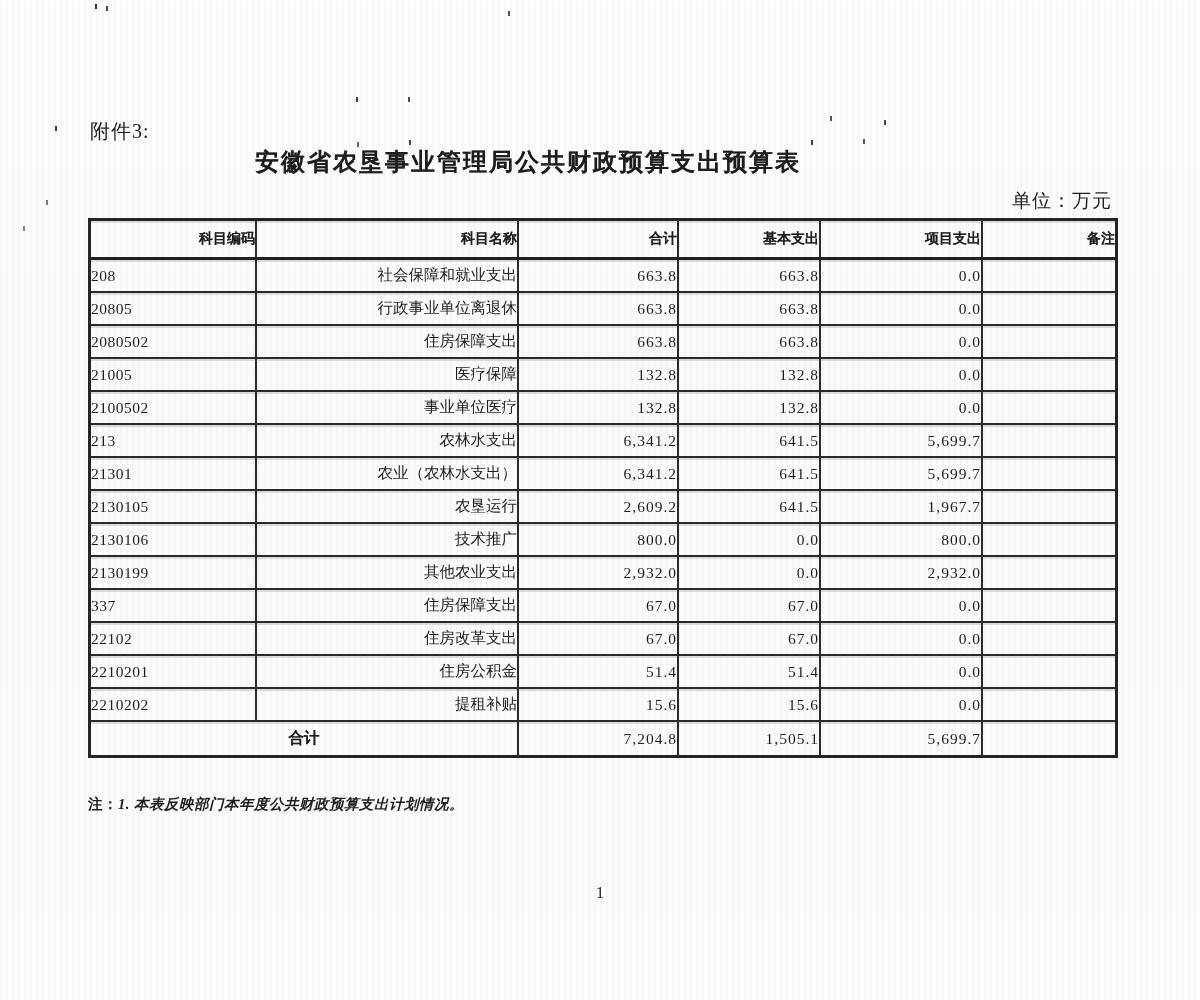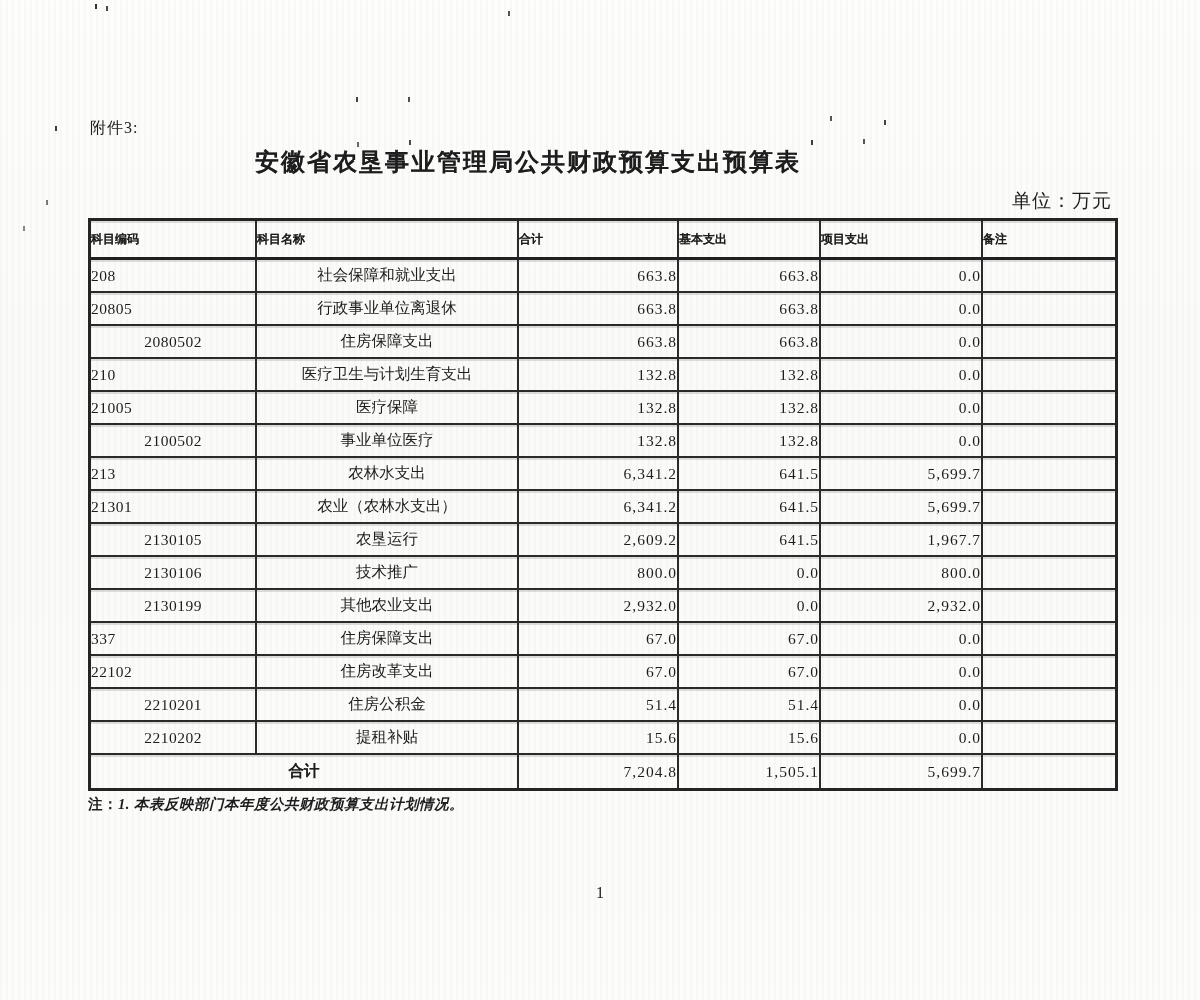--- a/index.html
+++ b/index.html
@@ -17,21 +17,21 @@
       106px 6px 0 0 #4a4a4a, 508px 11px 0 0 #555,
       55px 126px 0 0 #3d3d3d, 356px 97px 0 0 #444,
       408px 97px 0 0 #4f4f4f, 357px 142px 0 0 #666,
       409px 140px 0 0 #4a4a4a, 830px 116px 0 0 #555,
       884px 120px 0 0 #444, 811px 140px 0 0 #3f3f3f,
       863px 139px 0 0 #555, 46px 200px 0 0 #777,
       23px 226px 0 0 #888, 95px 4px 0 0 #333;
   }
   .attachment-label {
     position:absolute; left:90px; top:118px;
-    font-size:16px; letter-spacing:1px;
+    font-size:20px; letter-spacing:1px;
   }
   .doc-title {
     position:absolute; left:0; top:146px; width:1056px;
     text-align:center; font-size:24px; font-weight:bold; letter-spacing:2px;
     text-shadow:0 0 0.6px rgba(0,0,0,0.55);
   }
   .unit-label {
     position:absolute; right:88px; top:188px;
     font-size:19px; letter-spacing:1px;
   }
@@ -41,32 +41,32 @@
     border:3px solid #242424;
   }
   table.budget th, table.budget td {
     border-right:2px solid #2a2a2a;
     border-bottom:2px solid #2a2a2a;
     box-shadow: inset 0 2px 0 rgba(110,110,110,0.22);
     padding:0; vertical-align:middle;
     font-size:15.5px; overflow:hidden; white-space:nowrap;
   }
   table.budget th {
-    height:36px; font-size:12px; font-weight:bold; text-align:left;
+    height:36px; font-size:14px; font-weight:bold; text-align:right;
     border-bottom:3px solid #202020;
     text-shadow:0 0 0.5px rgba(0,0,0,0.5);
   }
   table.budget td { height:31px; }
   table.budget th:last-child, table.budget td:last-child { border-right:none; }
   tr.total-row td { border-bottom:none; height:33px; }
   .c-code { text-align:left; font-size:16px; letter-spacing:0.5px; }
   .lv0 { padding-left:4px;margin-top:44px; }
   .lv1 { padding-left:17px; }
-  .lv2 { padding-left:33px;text-align:center; }
-  .c-name { text-align:center; padding-left:8px;margin-top:36px; }
+  .lv2 { padding-left:33px; }
+  .c-name { text-align:right; padding-left:8px;margin-top:36px; }
   .num { text-align:right; padding-right:9px; letter-spacing:1px;margin-left:16px; }
   .total-label {
     text-align:center; font-weight:bold; font-size:17px;
     text-shadow:0 0 0.5px rgba(0,0,0,0.5);
   }
   .notes {
     position:absolute; left:88px; top:794px; display:flex;
     font-size:14.5px; font-weight:600; line-height:21px; letter-spacing:0.5px;
   }
   .note-lines div { white-space:nowrap;font-style:italic; }
@@ -127,28 +127,20 @@
 
   <tr>
     <td class="c-code lv2">2080502</td>
     <td class="c-name">住房保障支出</td>
     <td class="num c-total">663.8</td>
     <td class="num c-basic">663.8</td>
     <td class="num c-project">0.0</td>
     <td class="c-remark"></td>
   </tr>
 
-  <tr>
-    <td class="c-code lv0">210</td>
-    <td class="c-name">医疗卫生与计划生育支出</td>
-    <td class="num c-total">132.8</td>
-    <td class="num c-basic">132.8</td>
-    <td class="num c-project">0.0</td>
-    <td class="c-remark"></td>
-  </tr>
 
   <tr>
     <td class="c-code lv1">21005</td>
     <td class="c-name">医疗保障</td>
     <td class="num c-total">132.8</td>
     <td class="num c-basic">132.8</td>
     <td class="num c-project">0.0</td>
     <td class="c-remark"></td>
   </tr>
 

